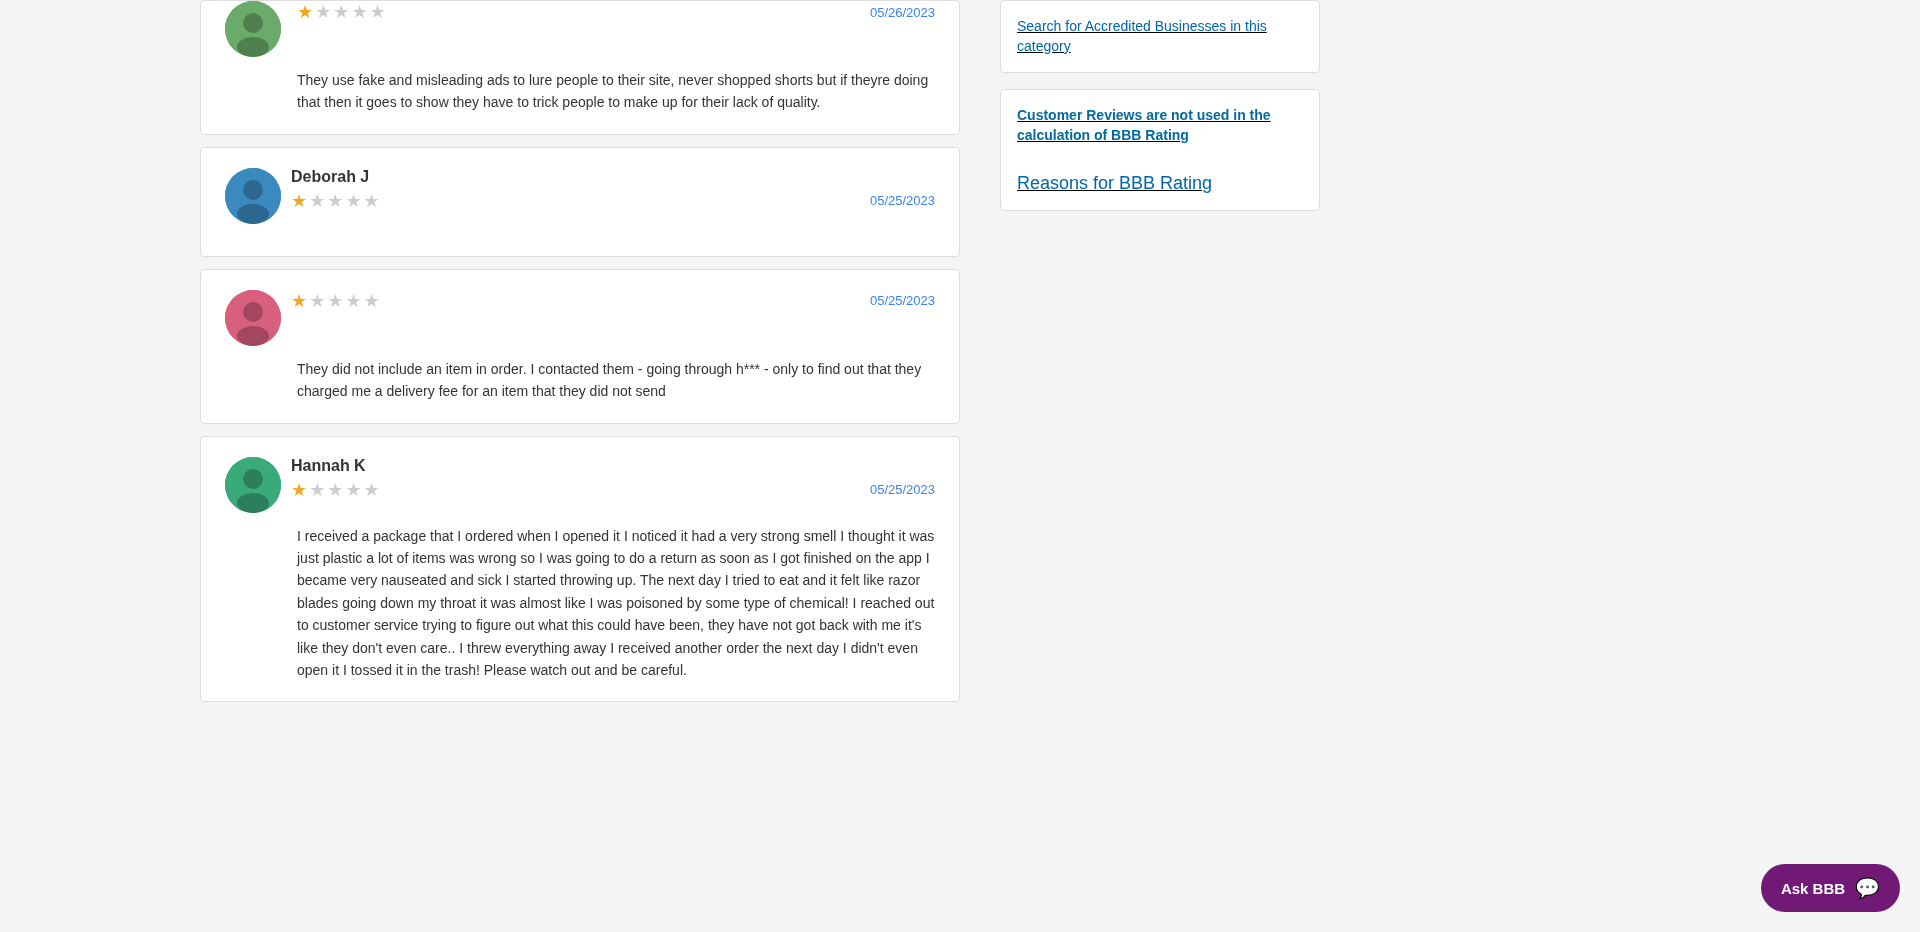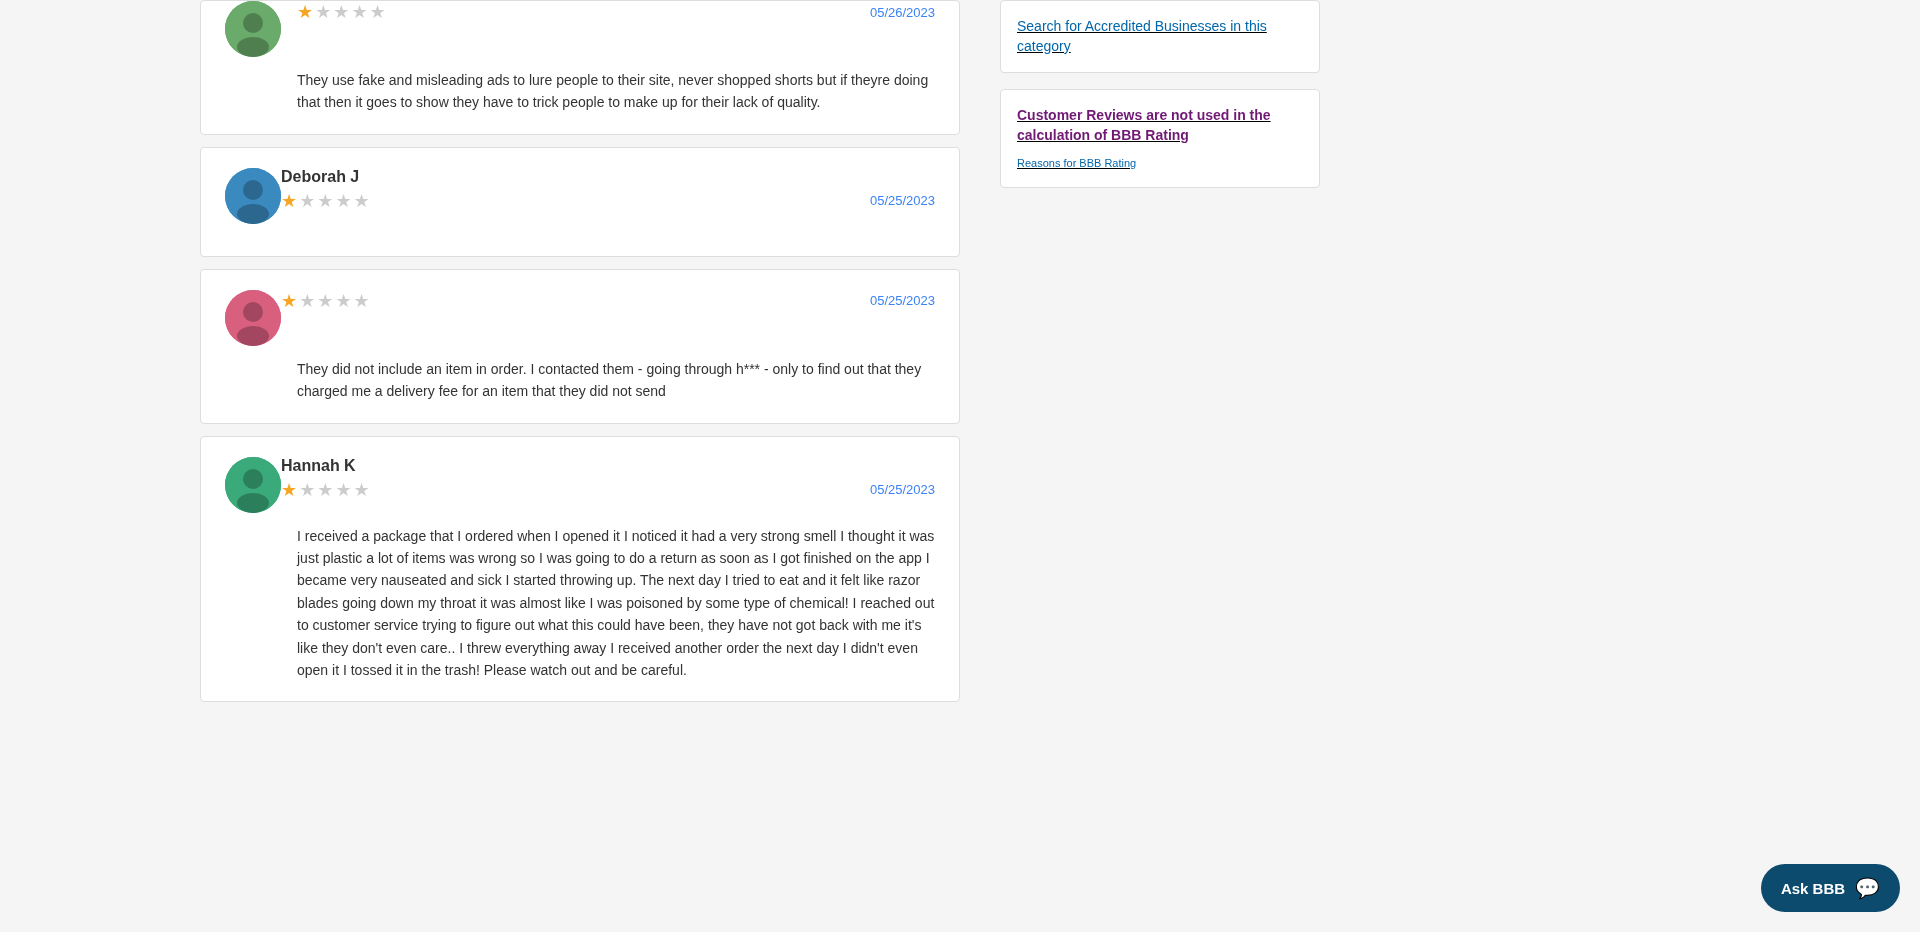--- a/index.html
+++ b/index.html
@@ -24,21 +24,21 @@
       border: 1px solid #ddd;
       border-radius: 4px;
       padding: 20px 24px;
       margin-bottom: 12px;
       margin-left: 200px;
       margin-right: 20px;
     }
     .review-header {
       display: flex;
       align-items: flex-start;
-      gap: 0;
+      gap: 10px;
       margin-bottom: 12px;
     }
     .avatar {
       width: 56px;
       height: 56px;
       border-radius: 50%;
       display: flex;
       align-items: center;
       justify-content: center;
       flex-shrink: 0;
@@ -95,34 +95,34 @@
     }
     .search-accredited-link {
       color: #0066aa;
       text-decoration: none;
       font-size: 14px;
       line-height: 1.4;
     }
     .sidebar-note {
       font-size: 14px;
       font-weight: bold;
-      color: #701a75;
+      color: #0369a1;
       line-height: 1.4;
-      margin-bottom: 8px;
+      margin-bottom: 28px;
     }
     .reasons-link {
       color: #0066aa;
       text-decoration: none;
-      font-size: 11px;
+      font-size: 18px;
     }
     .ask-bbb-btn {
       position: fixed;
       bottom: 20px;
       right: 20px;
-      background: #0c4a6e;
+      background: #701a75;
       color: #fff;
       border: none;
       border-radius: 24px;
       padding: 12px 20px;
       font-size: 15px;
       font-weight: bold;
       display: flex;
       align-items: center;
       gap: 10px;
       cursor: pointer;

